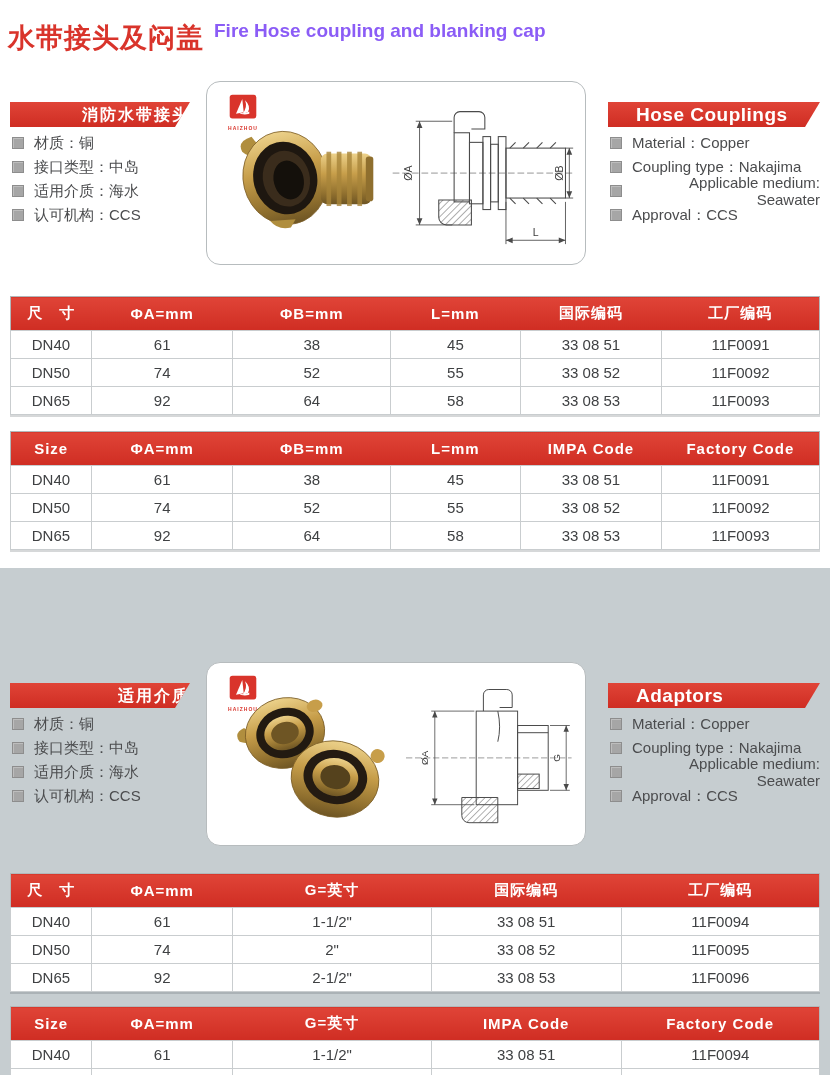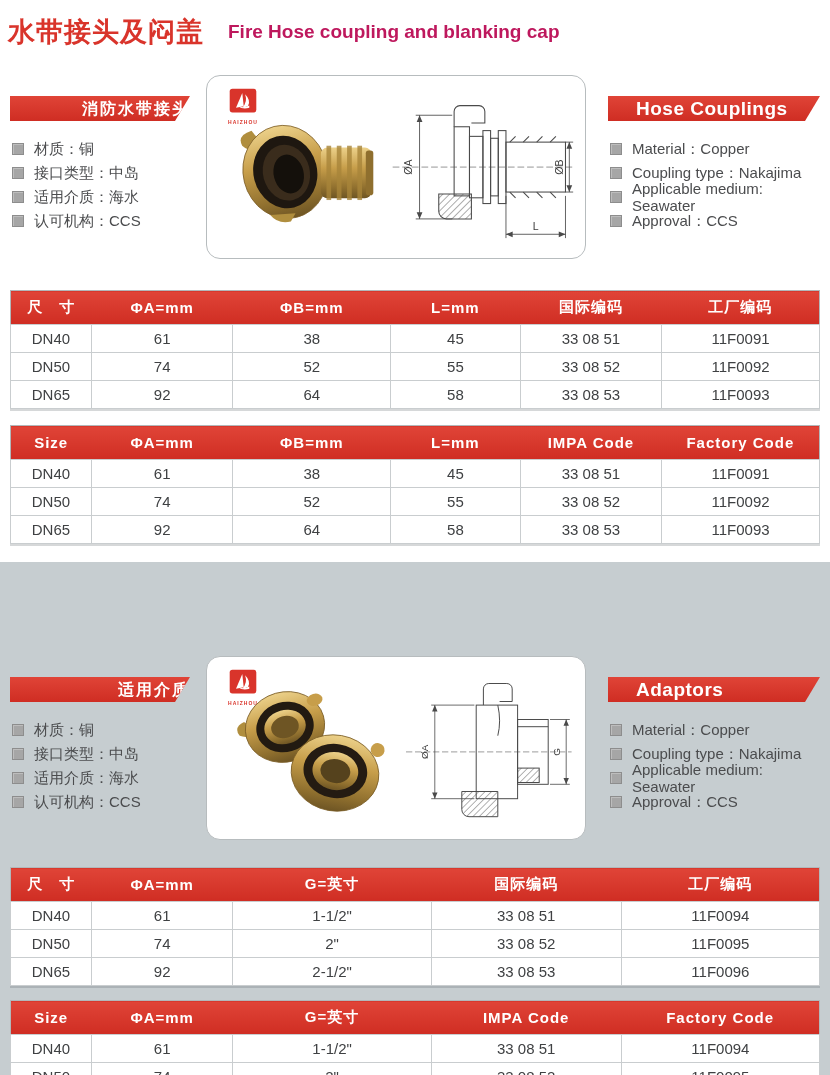--- a/index.html
+++ b/index.html
@@ -9,35 +9,35 @@
     --cell-border:#c9cdcf;
     --table-border:#b2b8ba;
   }
   *{margin:0;padding:0;box-sizing:border-box;}
   html,body{background:#fff;}
   .page{
     width:830px;height:1075px;overflow:hidden;position:relative;
     background:#fff;font-family:"Liberation Sans",sans-serif;color:var(--text);
   }
   
-  .page-header{padding:14px 0 0 8px;display:flex;align-items:center;gap:24px;}
+  .page-header{padding:14px 0 0 8px;display:flex;align-items:flex-start;gap:10px;margin-top:6px;}
   .title-zh{color:var(--red);font-size:27px;font-weight:bold;letter-spacing:1px;}
-  .title-en{color:#be185d;font-size:19px;font-weight:bold;}
+  .title-en{color:#8b5cf6;font-size:19px;font-weight:bold;}
   
   .section-row{display:flex;padding:0 10px;margin-top:25px;}
   .col-left{width:196px;flex:0 0 196px;padding-top:21px;}
   .col-right{flex:1;padding-left:22px;padding-top:21px;}
   .banner{
     background:linear-gradient(#e04437,#cf2d23);
     color:#fff;font-weight:bold;height:25px;line-height:25px;
     clip-path:polygon(0 0,100% 0,calc(100% - 15px) 100%,0 100%);
   }
   .banner-zh{width:180px;font-size:16px;padding-left:24px;letter-spacing:2px;text-align:right;}
   .banner-en{width:100%;font-size:19px;padding-left:28px;letter-spacing:0.5px;}
-  ul.specs{list-style:none;margin-top:16px;}
+  ul.specs{list-style:none;margin-top:4px;text-align:right;}
   ul.specs li{display:flex;align-items:center;gap:10px;height:24px;font-size:15px;color:#4b4c4e;}
   .bullet{width:12px;height:12px;flex:0 0 12px;margin-left:2px;background:#a6a6a6;
     border:1px solid #8d8d8d;box-shadow:inset 1px 1px 0 #bdbdbd;}
   
   .card{
     width:380px;flex:0 0 380px;height:184px;background:#fff;
     border:1px solid #b7bcbe;border-radius:14px;position:relative;
   }
   .logo{position:absolute;left:16px;top:12px;width:40px;text-align:center;}
   .logo-text{display:block;font-size:5px;color:var(--red);font-weight:bold;letter-spacing:1px;margin-top:1px;}

